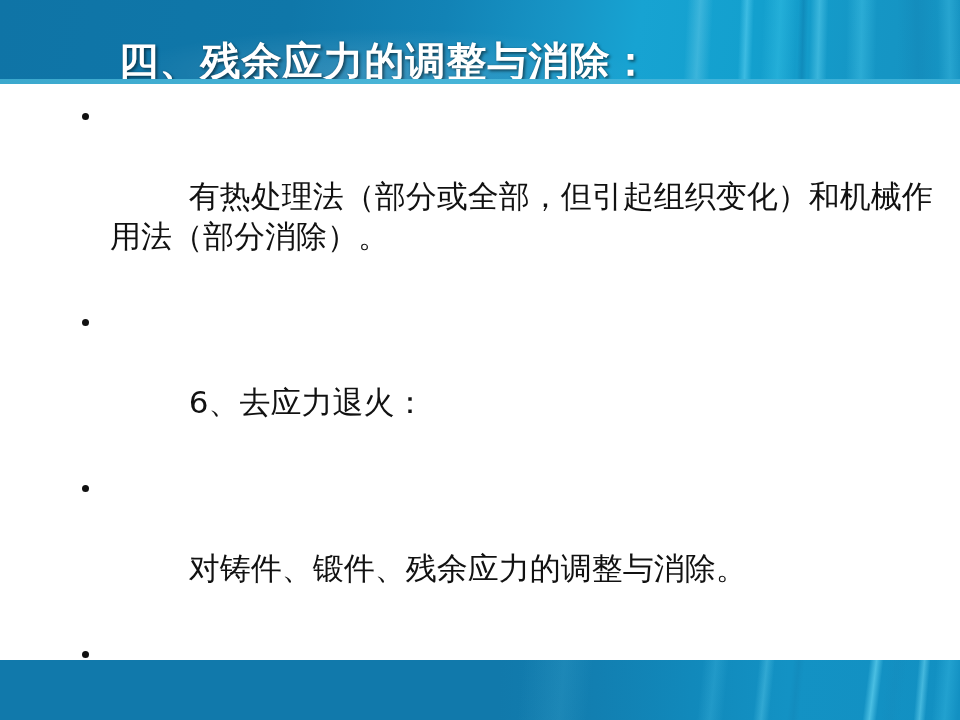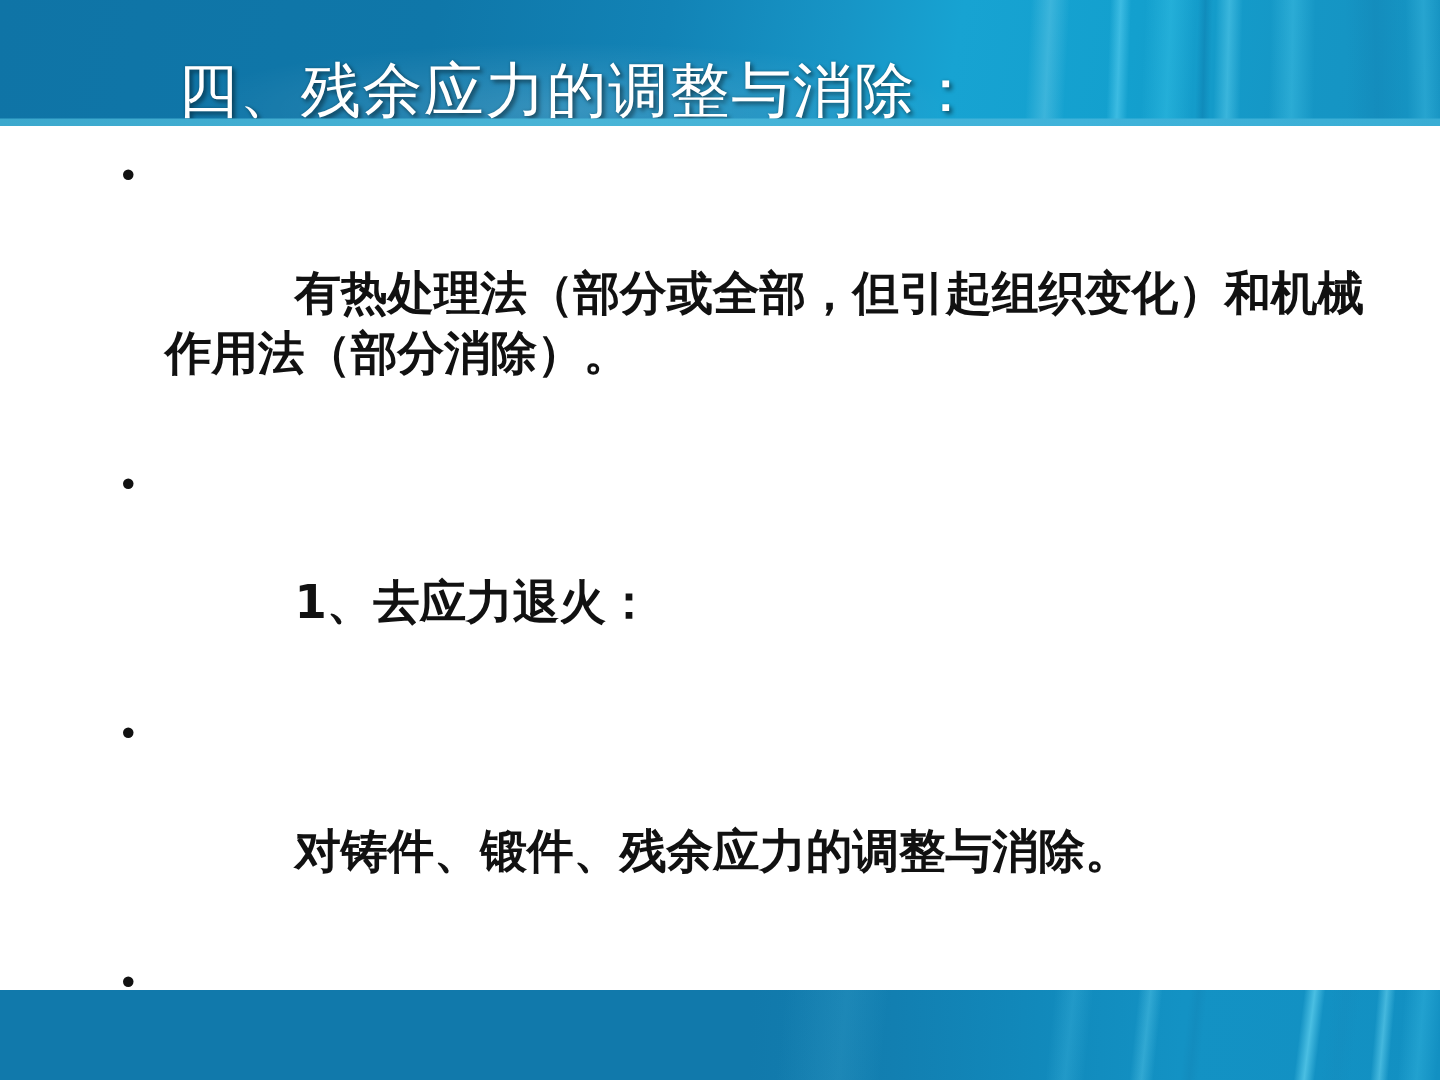--- a/index.html
+++ b/index.html
@@ -72,21 +72,21 @@
   .header-title {
     position: absolute;
     left: 0;
     top: 6px;
     width: 960px;
     text-align: center;
     padding-right: 190px;
     box-sizing: border-box;
     color: #ffffff;
     font-size: 40px;
-    font-weight: normal;
+    font-weight: bold;
     letter-spacing: 1px;
     line-height: 56px;
     text-shadow: 2px 2px 3px rgba(0,0,0,0.45), 0 0 2px rgba(0,0,0,0.25);
     white-space: nowrap;
   }
 
   
   .content {
     position: absolute;
     left: 0;
@@ -100,21 +100,21 @@
     padding: 8px 24px 0 74px;
     list-style: none;
   }
   .bullet-item {
     position: relative;
     padding-left: 36px;
     margin-bottom: 6px;
     color: #111111;
     font-size: 31px;
     line-height: 40px;
-    font-weight: bold;
+    font-weight: normal;
     letter-spacing: 0px;
     white-space: pre-wrap;
   }
   .bullet-item .dot {
     position: absolute;
     left: 8px;
     top: 17px;
     width: 7px;
     height: 7px;
     background: #111111;
@@ -171,21 +171,21 @@
   </div>
 
   <div class="content">
     <ul class="bullet-list">
       <li class="bullet-item">
         <span class="dot"></span>
         <span>有热处理法（部分或全部，但引起组织变化）和机械作用法（部分消除）。</span>
       </li>
       <li class="bullet-item">
         <span class="dot"></span>
-        <span>1、去应力退火：</span>
+        <span>6、去应力退火：</span>
       </li>
       <li class="bullet-item">
         <span class="dot"></span>
         <span>对铸件、锻件、残余应力的调整与消除。</span>
       </li>
       <li class="bullet-item">
         <span class="dot"></span>
         <span>　　加热至Ac1以下50－200℃，保温后空冷或炉冷至200－300 ℃后再空冷。</span>
       </li>
 

